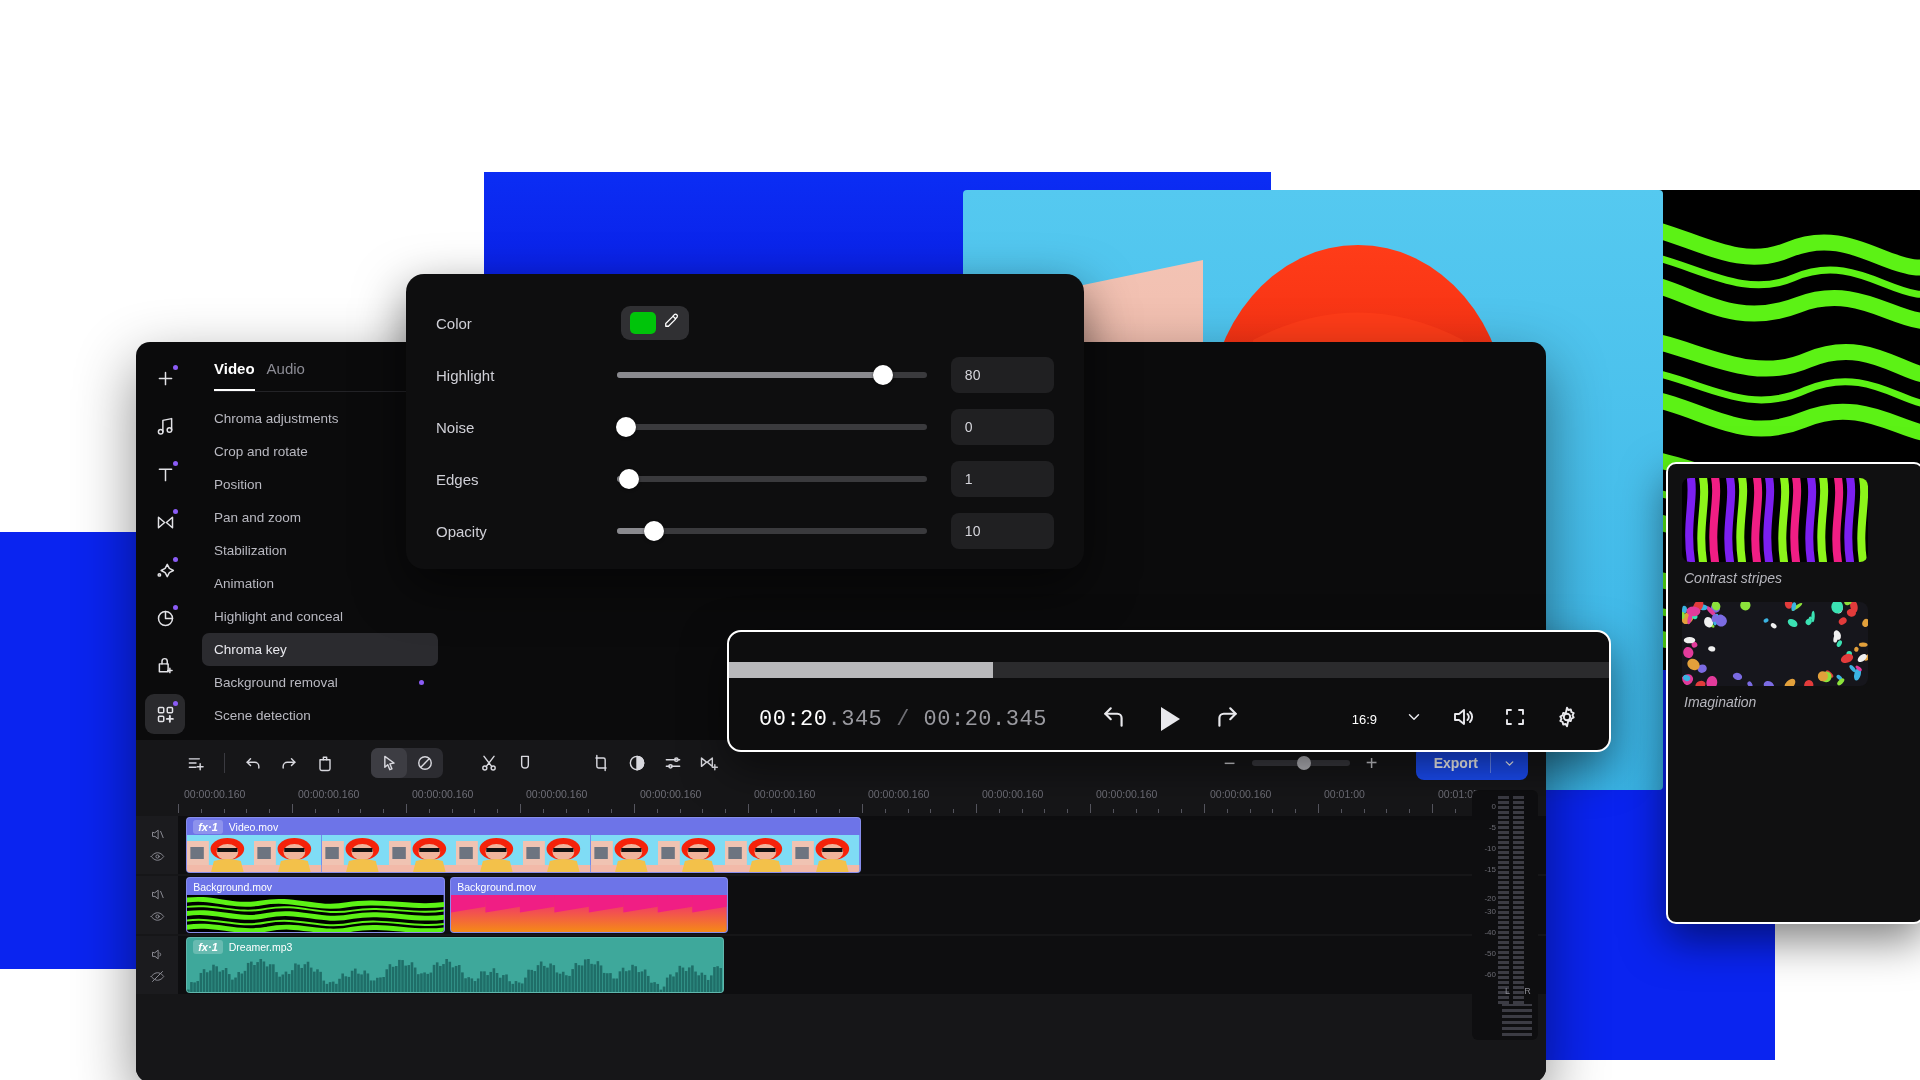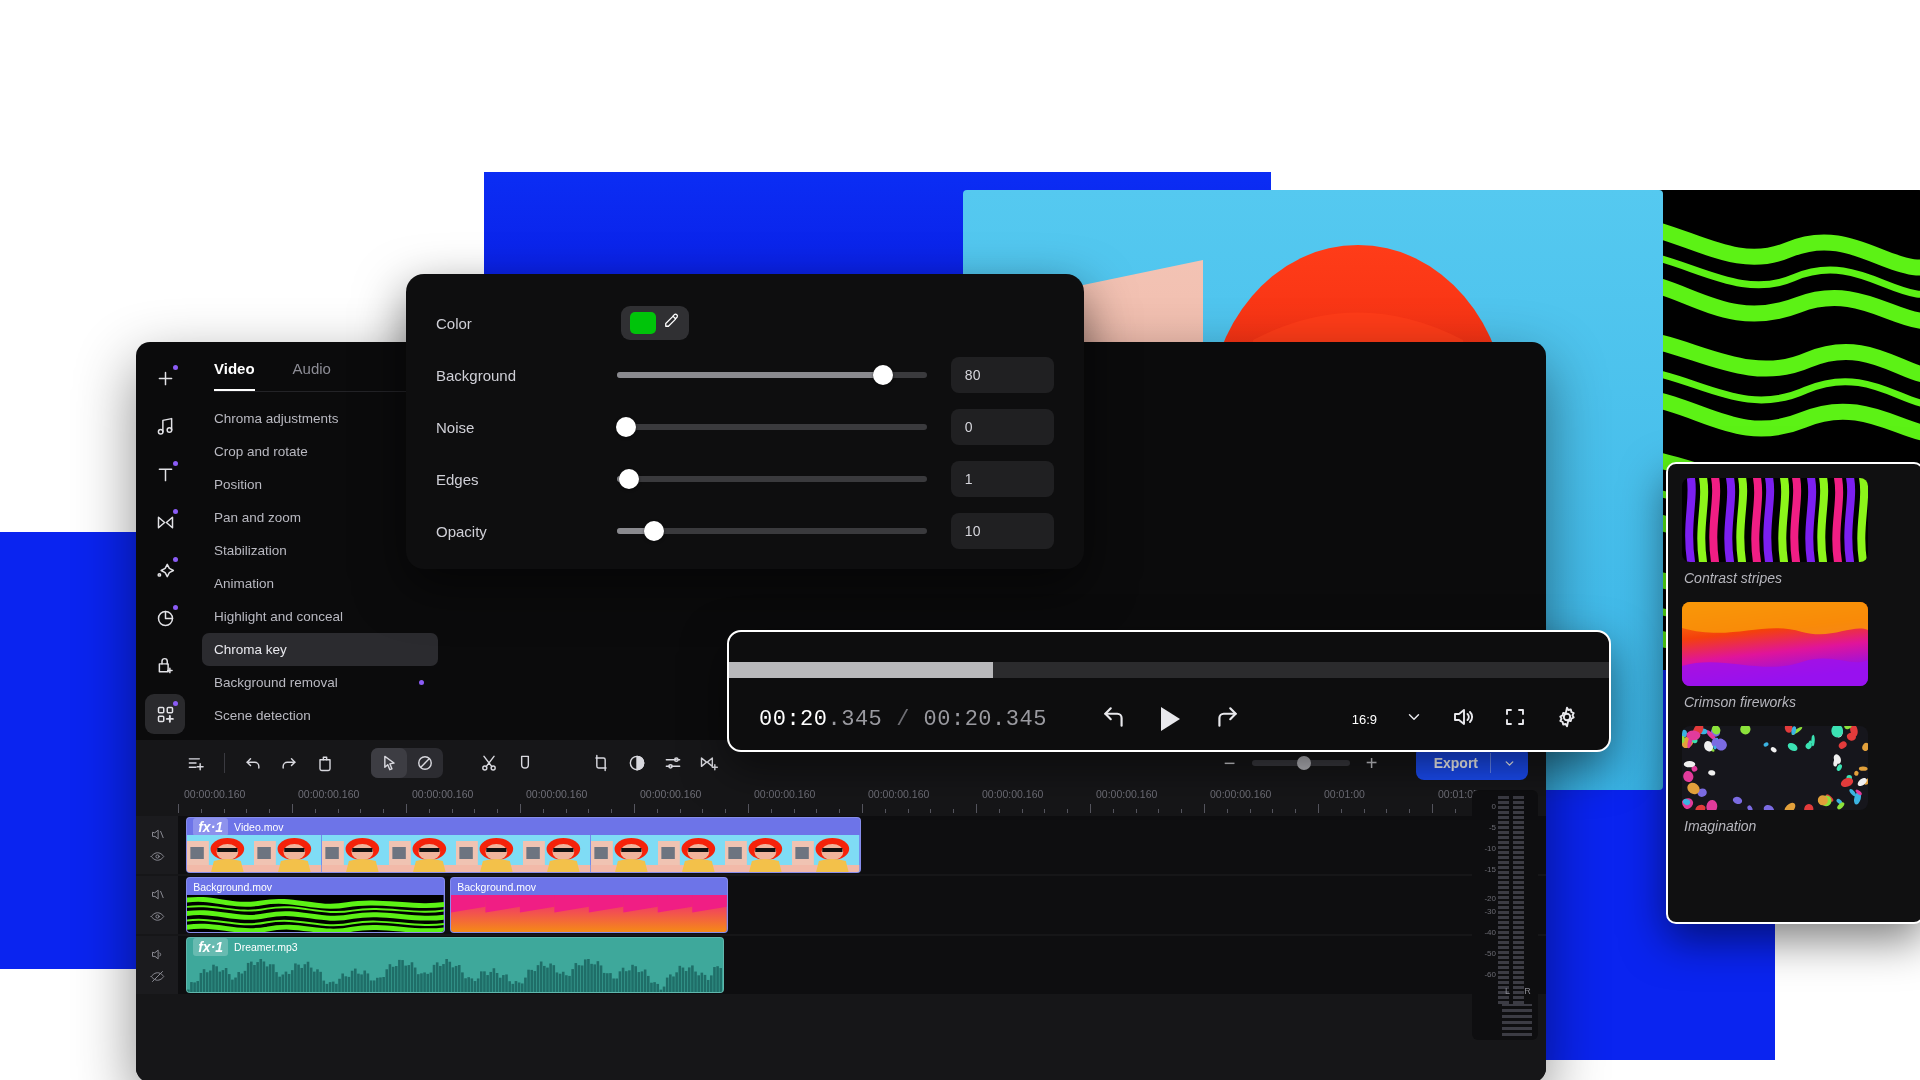--- a/index.html
+++ b/index.html
@@ -37,21 +37,21 @@
   .rail-btn { position:relative; width:40px; height:40px; border-radius:9px;
      display:flex; align-items:center; justify-content:center; color:#e7e7ea; }
   .rail-btn.active { background:#2a2a2d; }
   .rail-btn .dot { position:absolute; right:7px; top:7px; width:5px; height:5px;
      border-radius:50%; background:#8b5cf6; }
   .rail-btn svg { width:21px; height:21px; stroke:#e2e2e6; fill:none;
      stroke-width:1.7; stroke-linecap:round; stroke-linejoin:round; }
 
   
   .fxpanel { position:absolute; left:58px; top:0; width:252px; height:398px; }
-  .fxtabs { display:flex; gap:38px; padding:18px 20px 0 20px;text-align:center; }
+  .fxtabs { display:flex; gap:12px; padding:18px 20px 0 20px;text-align:center; }
   .fxtab { font-size:15px; color:#8c8c95; cursor:default; padding-bottom:12px; }
   .fxtab.active { color:#fff; font-weight:bold; border-bottom:2px solid #fff; }
   .fxdiv { height:1px; background:#232327; margin:0 0 10px 20px; }
   .fxlist { padding:0 8px; }
   .fxitem { position:relative; display:flex; align-items:center; height:33px;
      padding:0 12px; border-radius:7px; font-size:13.5px; color:#b9b9c1; }
   .fxitem.sel { background:#2b2b2f; color:#e9e9ee; }
   .fxitem .pdot { position:absolute; right:14px; width:5px; height:5px;
      border-radius:50%; background:#8b5cf6; }
 
@@ -134,21 +134,21 @@
   .thead { width:42px; display:flex; flex-direction:column; align-items:center;
      justify-content:center; gap:7px; background:#1b1b1e; }
   .thead svg { width:15px; height:15px; stroke:#8a8a92; fill:none; stroke-width:1.6;
      stroke-linecap:round; stroke-linejoin:round; }
   .tbody { position:relative; flex:1; background:#0e0e10; }
   .clip { position:absolute; top:1px; height:56px; border-radius:4px; overflow:hidden;
      border:1px solid rgba(255,255,255,.18); }
   .cliphdr { height:17px; display:flex; align-items:center; gap:6px; padding:0 6px;
      font-size:10.5px; color:#fff; }
   .fxb { background:rgba(255,255,255,.22); border-radius:3px; padding:1px 5px;
-     font-size:14px; font-weight:bold; font-style:italic; }
+     font-size:11px; font-weight:bold; font-style:italic; }
   .thumbs { display:flex; height:39px; }
   .thumbs > div { flex:1; }
 
   .meter { position:absolute; right:8px; top:50px; width:66px; height:250px;
      background:#0e0e10; border-radius:6px; display:flex; }
   .mscale { width:26px; position:relative; }
   .mscale span { position:absolute; right:2px; font-size:8px; color:#6c6c74; }
   .mbars { display:flex; gap:4px; padding:6px 4px 0 0; }
   .mbar { width:11px; display:flex; flex-direction:column; gap:2px; }
   .mbar i { display:block; height:3px; background:#3c3c44; }
@@ -1024,21 +1024,21 @@
         <div class="swatch" id="swatch" style="background: rgb(0, 196, 10);"></div>
         <span class="dropper">
           <svg viewBox="0 0 24 24">
               <path d="M16.5 3.5a2.5 2.5 0 013.5 3.5l-2 2-3.5-3.5z"></path>
               <path d="M14.2 6.2L5 15.4V19h3.6l9.2-9.2"></path>
             </svg>
         </span>
       </div>
     </div>
     <div class="crow">
-      <div class="clabel">Background</div>
+      <div class="clabel">Highlight</div>
       <div class="slider">
         <div class="fill" id="f0" style="width: 86%;"></div>
         <div class="knob" id="k0" style="left: calc(86% - 10px);"></div>
         </div>
       <div class="numbox">80</div>
     </div>
     <div class="crow">
       <div class="clabel">Noise</div>
       <div class="slider">
         <div class="fill" id="f1" style="width: 3%;"></div>
@@ -1120,38 +1120,20 @@
             <path d="M113,-5 C120,20 107,46 115,90" stroke="#f01e84"></path>
             <path d="M128,-5 C135,22 122,48 130,90" stroke="#7b1ff0"></path>
             <path d="M140,-5 C147,20 134,46 142,90" stroke="#8cf51a"></path>
             <path d="M155,-5 C162,23 149,49 157,90" stroke="#f01e84"></path>
             <path d="M167,-5 C174,20 161,46 169,90" stroke="#7b1ff0"></path>
             <path d="M180,-5 C187,22 174,48 182,90" stroke="#8cf51a"></path>
           </g>
         </svg>
       </div>
       <div class="ctitle">Contrast stripes</div>
-    </div>
-    <div class="card">
-      <div class="cthumb">
-        <svg viewBox="0 0 186 84" preserveAspectRatio="none">
-          <defs>
-              <linearGradient id="cf" x1="0" y1="0" x2="0.25" y2="1">
-            <stop offset="0" stop-color="#f99808"></stop>
-                <stop offset="0.42" stop-color="#f4400c"></stop>
-            <stop offset="0.68" stop-color="#e0149a"></stop>
-                <stop offset="1" stop-color="#8a10f0"></stop>
-              </linearGradient>
-            </defs>
-          <rect width="186" height="84" fill="url(#cf)"></rect>
-          <path d="M0,26 C50,40 80,18 120,30 C150,38 170,22 186,28 L186,0 L0,0 Z" fill="#f99808" opacity=".85"></path>
-          <path d="M0,64 C40,52 80,74 120,60 C150,50 170,66 186,58 L186,84 L0,84 Z" fill="#9b11ef" opacity=".8"></path>
-        </svg>
-      </div>
-      <div class="ctitle">Crimson fireworks</div>
     </div>
     <div class="card">
       <div class="cthumb">
         <svg viewBox="0 0 186 84" id="confetti" preserveAspectRatio="none">
           <rect width="186" height="84" fill="#16161c"></rect>
         <ellipse cx="18.43792796993532" cy="82.9157195477354" rx="5.197019817166505" ry="3.881413222468185" fill="#e23b3b" transform="rotate(156.5808392300181,18.43792796993532,82.9157195477354)"></ellipse>
             <ellipse cx="33.91068656831546" cy="17.609241493795643" rx="2.56345050086428" ry="5.967420550280912" fill="#3bb3e2" transform="rotate(10.626139645756288,33.91068656831546,17.609241493795643)"></ellipse>
             <ellipse cx="5.627156498668323" cy="16.168422110457172" rx="6.582074227315409" ry="5.143104495314464" fill="#e2a03b" transform="rotate(133.4202647830454,5.627156498668323,16.168422110457172)"></ellipse>
             <ellipse cx="114.97007333625578" cy="4.893568041219175" rx="6.407754468222966" ry="1.810108959819241" fill="#8ce23b" transform="rotate(144.49187106662052,114.97007333625578,4.893568041219175)"></ellipse>
             <ellipse cx="5.060222449274837" cy="77.73090935579077" rx="6.247670533483695" ry="5.179292322918443" fill="#e23b9b" transform="rotate(150.45334346147877,5.060222449274837,77.73090935579077)"></ellipse>

